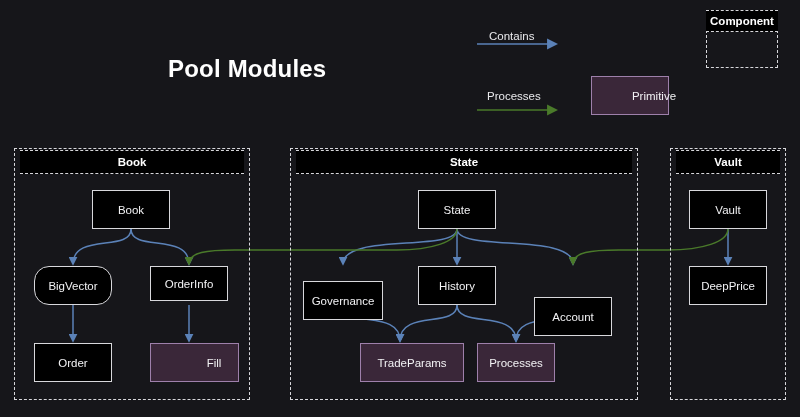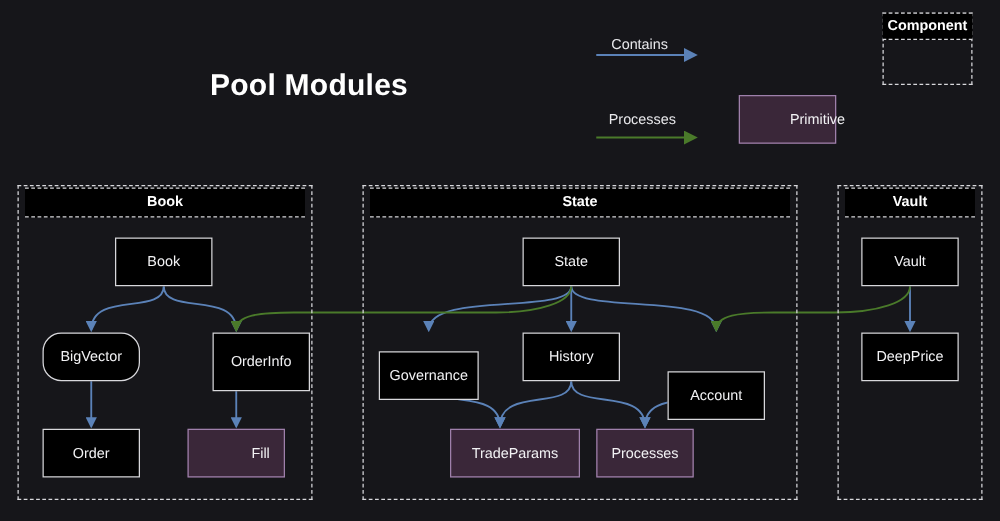--- a/index.html
+++ b/index.html
@@ -142,23 +142,23 @@
       <div class="group" style="left: 14px; top: 148px; width: 236px; height: 252px;"></div>
       <div class="group-header" style="left: 20px; top: 150px; width: 224px;">Book</div>
       <div class="group" style="left: 290px; top: 148px; width: 348px; height: 252px;"></div>
       <div class="group-header" style="left: 296px; top: 150px; width: 336px;">State</div>
       <div class="group" style="left: 670px; top: 148px; width: 116px; height: 252px;"></div>
       <div class="group-header" style="left: 676px; top: 150px; width: 104px;">Vault</div>
     </div>
   <div id="nodes-layer">
       <div class="node" style="left: 92px; top: 190px; width: 78px; height: 39px;">Book</div>
       <div class="node" style="left: 34px; top: 266px; width: 78px; height: 39px; border-radius: 15px;">BigVector</div>
-      <div class="node" style="left: 150px; top: 266px; width: 78px; height: 47px; margin-left: 20px;">OrderInfo</div>
+      <div class="node" style="left: 150px; top: 266px; width: 78px; height: 35px;">OrderInfo</div>
       <div class="node" style="left: 34px; top: 343px; width: 78px; height: 39px;">Order</div>
-      <div class="node primitive" style="left: 150px; top: 343px; width: 78px; height: 39px; padding-left: 39px;">Fill</div>
+      <div class="node primitive" style="left: 150px; top: 343px; width: 89px; height: 39px; padding-left: 39px;">Fill</div>
       <div class="node" style="left: 418px; top: 190px; width: 78px; height: 39px;">State</div>
       <div class="node" style="left: 303px; top: 266px; width: 80px; height: 39px; margin-top: 15px;">Governance</div>
       <div class="node" style="left: 418px; top: 266px; width: 78px; height: 39px;">History</div>
       <div class="node" style="left: 534px; top: 266px; width: 78px; height: 39px; margin-top: 31px;">Account</div>
       <div class="node primitive" style="left: 360px; top: 343px; width: 104px; height: 39px;">TradeParams</div>
       <div class="node primitive" style="left: 477px; top: 343px; width: 78px; height: 39px;">Processes</div>
       <div class="node" style="left: 689px; top: 190px; width: 78px; height: 39px;">Vault</div>
       <div class="node" style="left: 689px; top: 266px; width: 78px; height: 39px;">DeepPrice</div>
     </div>
 </div>

